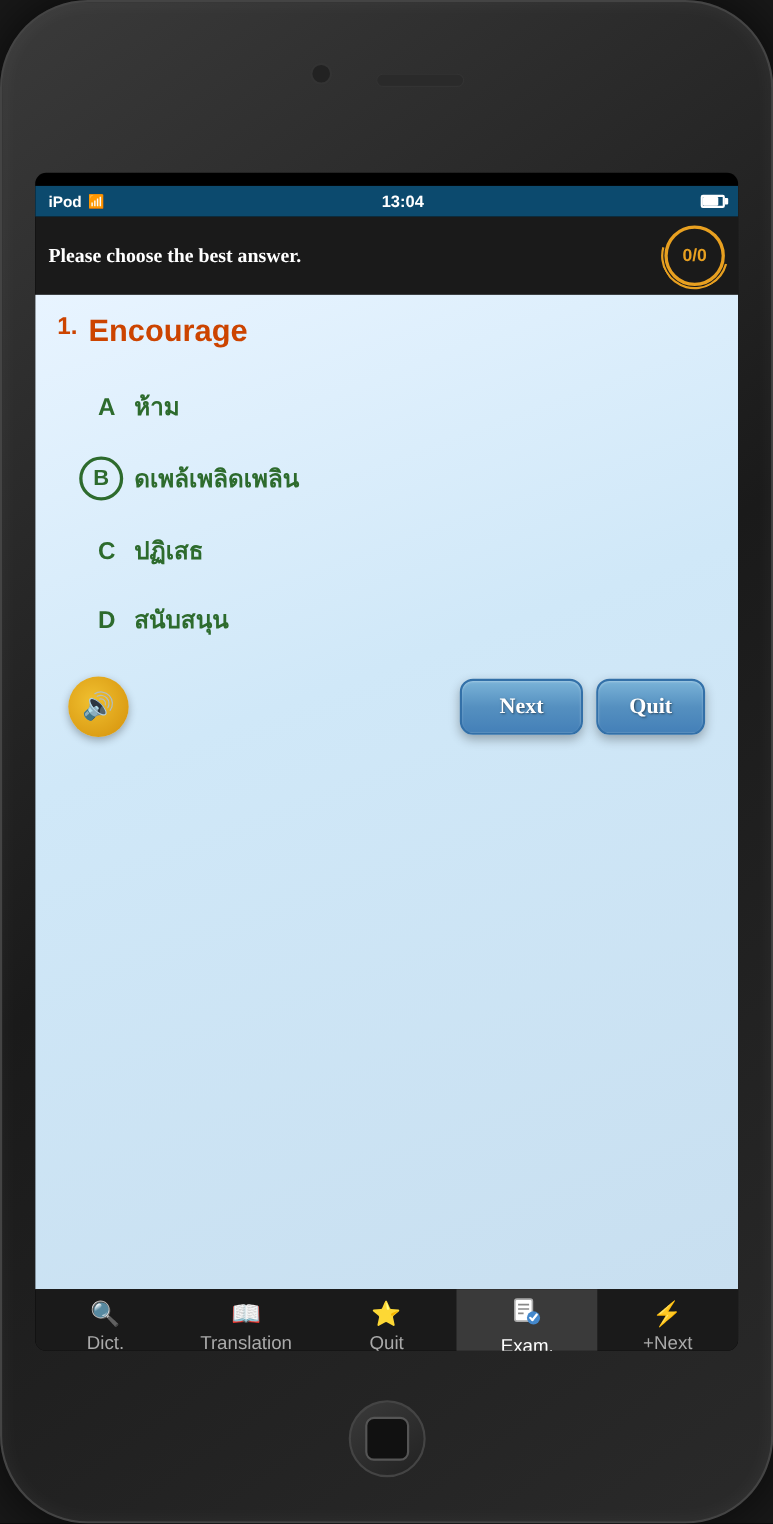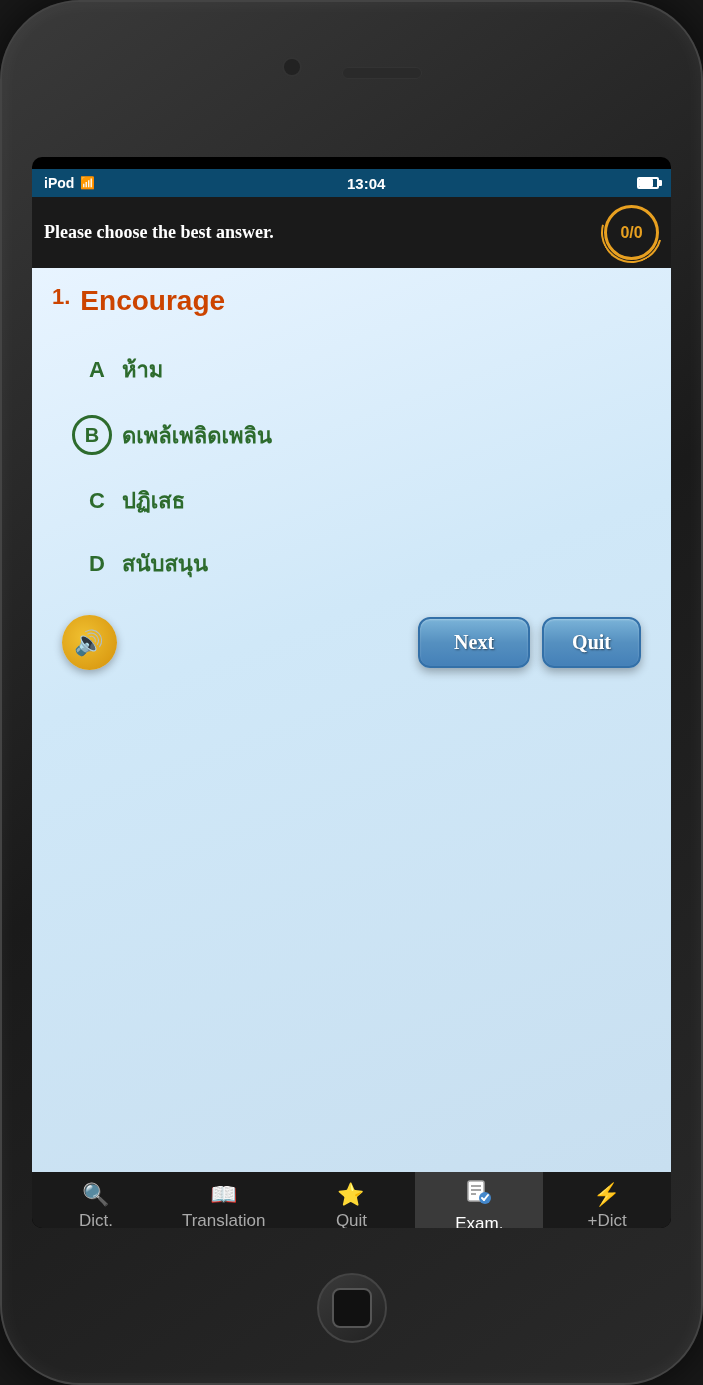--- a/index.html
+++ b/index.html
@@ -379,21 +379,21 @@
               <line x1="5" y1="15" x2="10" y2="15" stroke="#888" stroke-width="1.5"></line>
               <circle cx="19" cy="19" r="6" fill="#4488cc"></circle>
               <line x1="16" y1="19" x2="18" y2="21" stroke="#fff" stroke-width="2" stroke-linecap="round"></line>
               <line x1="18" y1="21" x2="22" y2="16" stroke="#fff" stroke-width="2" stroke-linecap="round"></line>
             </svg>
           </span>
           <span class="tab-label">Exam.</span>
         </button>
         <button class="tab-item">
           <span class="tab-icon">⚡</span>
-          <span class="tab-label">+Dict</span>
+          <span class="tab-label">+Next</span>
         </button>
       </div>
     </div>
   </div>
 
   <div class="home-btn">
     <div class="home-btn-inner"></div>
   </div>
 </div>
 

